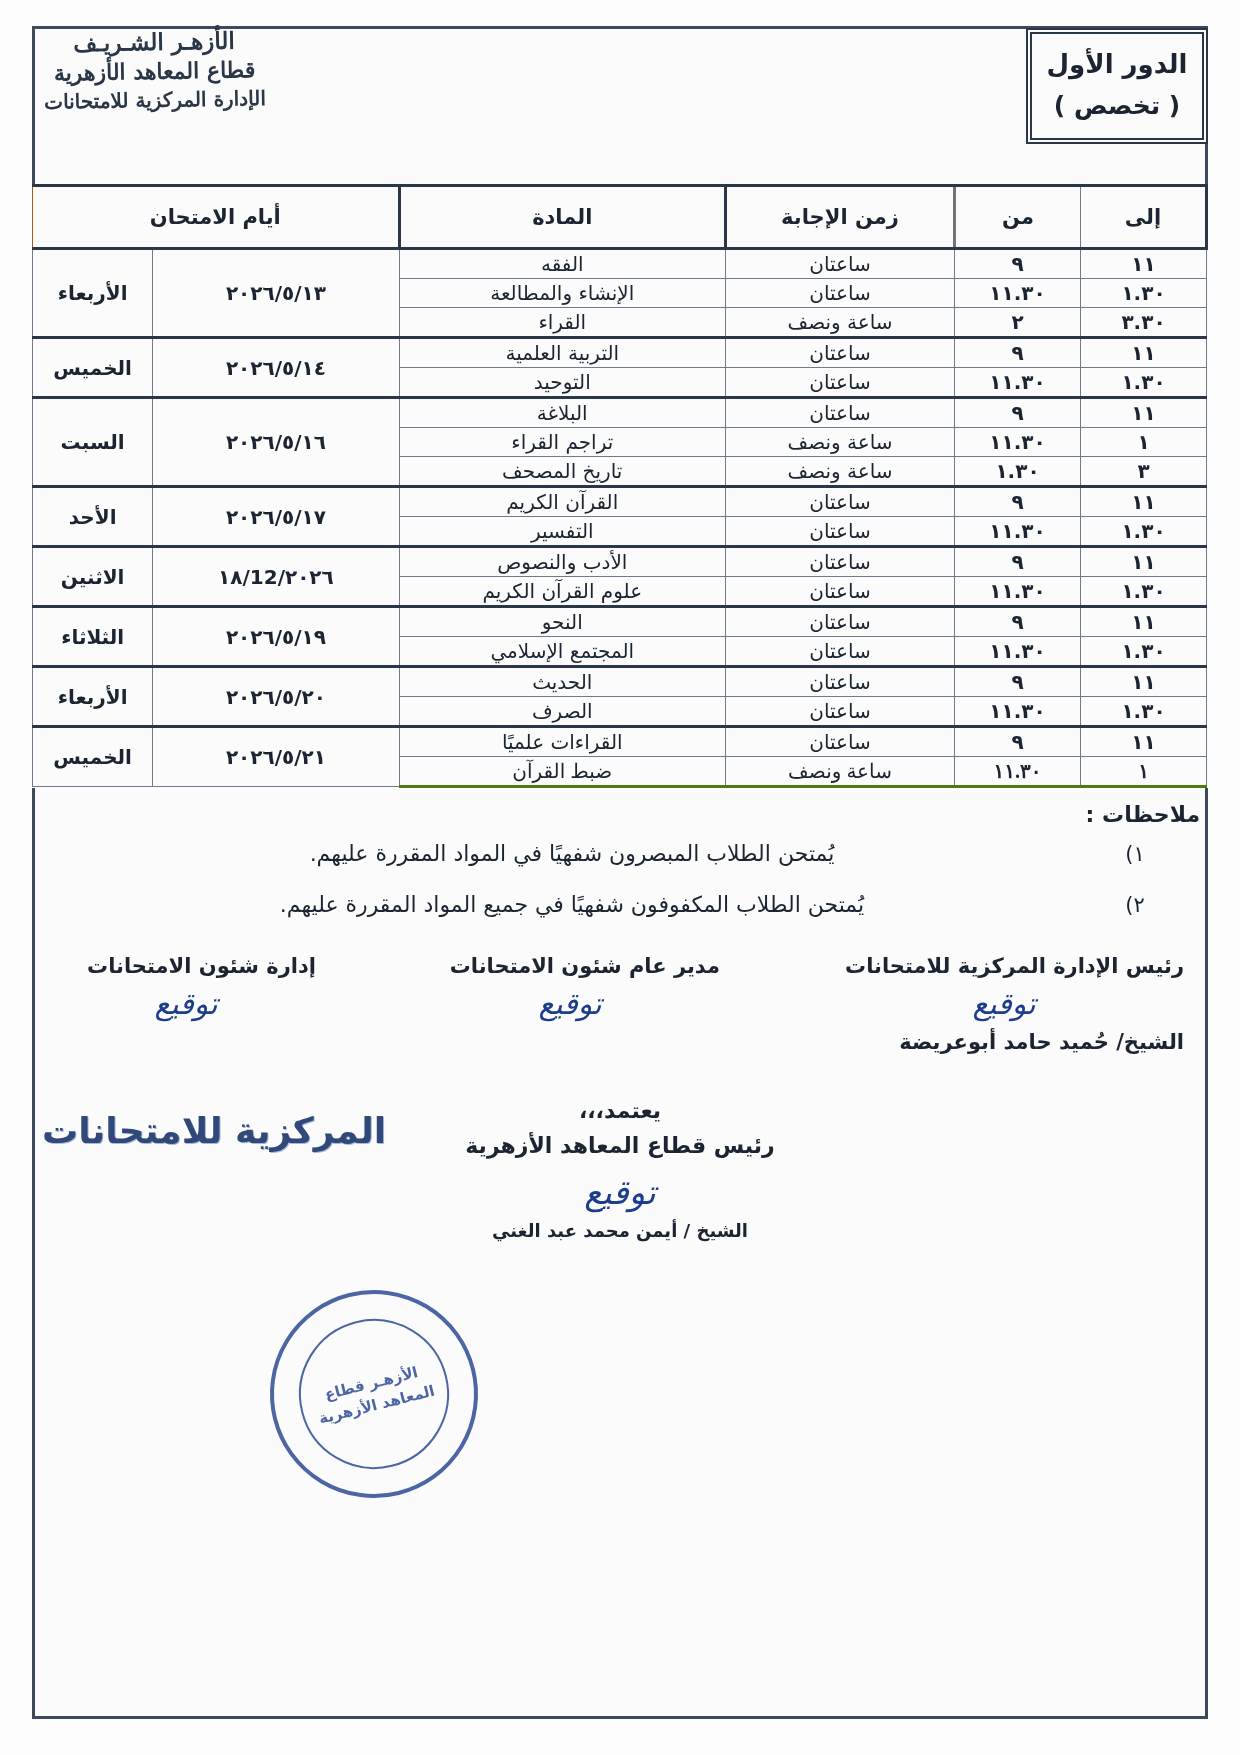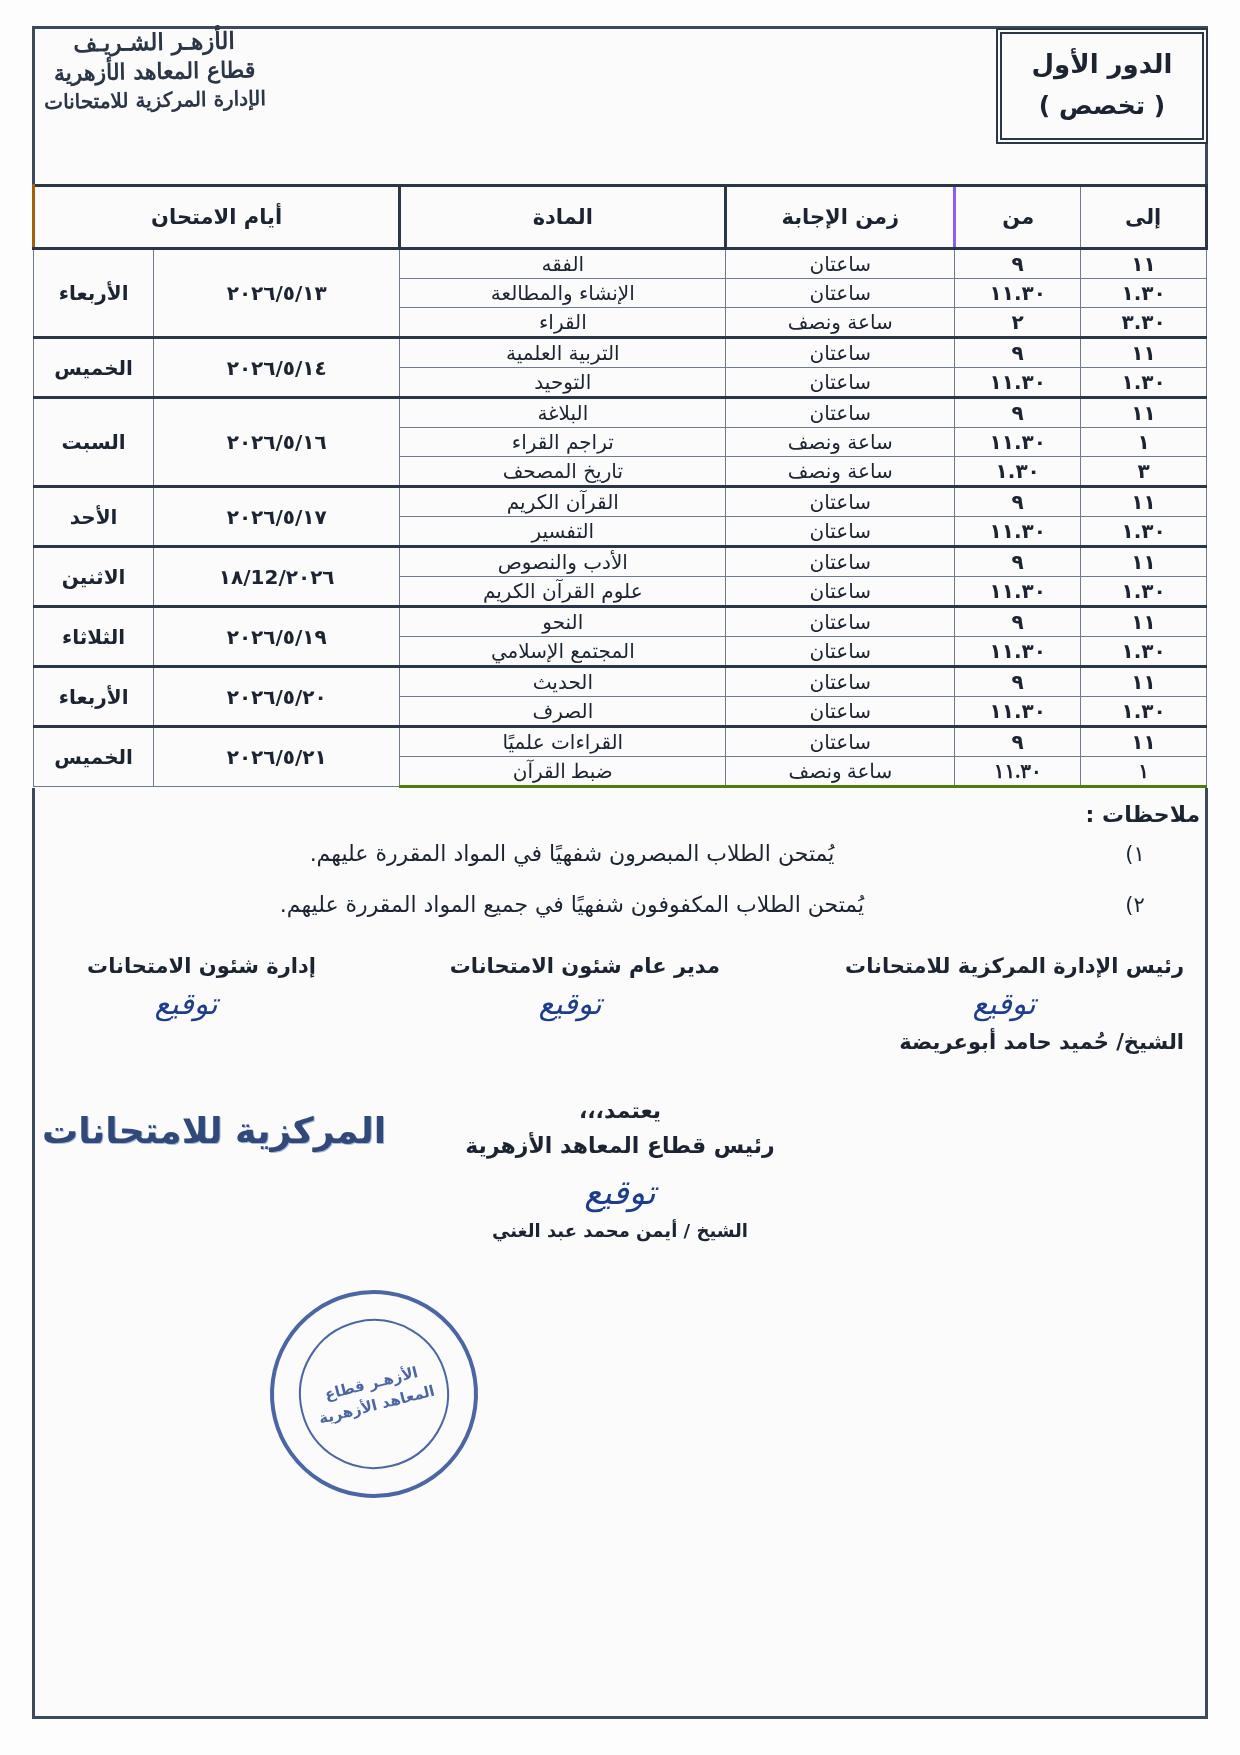--- a/index.html
+++ b/index.html
@@ -56,21 +56,21 @@
     flex:1;
     text-align:center;
     padding:0 10px;
     line-height:1.55;
   }
   .hdr-title .t1{font-size:27px;font-weight:bold;}
   .hdr-title .t2{font-size:27px;font-weight:bold;}
   .hdr-title .t3{font-size:26px;font-weight:bold;}
 
   .hdr-badge{
-    width:212px;
+    width:182px;
     border:2px solid #2b3646;
     box-shadow:0 0 0 2px #fbfbfb inset, 0 0 0 4px #2b3646 inset;
     padding:14px 8px 16px 8px;
     text-align:center;
     line-height:1.6;
     box-sizing:border-box;
     background:#fbfbfb;
     margin-top:6px;
   }
   .hdr-badge .b1{font-size:26px;font-weight:bold;}
@@ -119,23 +119,23 @@
   td.cell-date,td.cell-day{
     border-left:3px solid #2b3646;
     border-right:3px solid #2b3646;
     margin-top:16px;
   }
   td.cell-to{border-right:3px solid #2b3646;}
   td.cell-day{border-left:3px solid #2b3646;}
   td.cell-dur{border-left:3px solid #2b3646;border-right:3px solid #2b3646;}
   td.cell-subj{border-left:3px solid #2b3646;}
   thead th.h-to{border-right:3px solid #2b3646;}
-  thead th.h-dur{border-left:3px solid #2b3646;border-right:3px solid #8b5cf6;}
+  thead th.h-dur{border-left:3px solid #2b3646;border-right:3px solid #737373;}
   thead th.h-subj{border-left:3px solid #2b3646;}
-  thead th.h-date{border-left:3px solid #a16207;border-right:3px solid #2b3646;}
+  thead th.h-date{border-left:1px solid #a16207;border-right:3px solid #2b3646;}
   table.sched tbody tr:last-child > td{border-bottom:3px solid #4d7c0f;font-family:Liberation Serif, serif;}
 
   
   .watermark{
     position:absolute;
     left:42px;
     top:1110px;
     font-size:36px;
     font-weight:bold;
     color:#1f3a6e;

